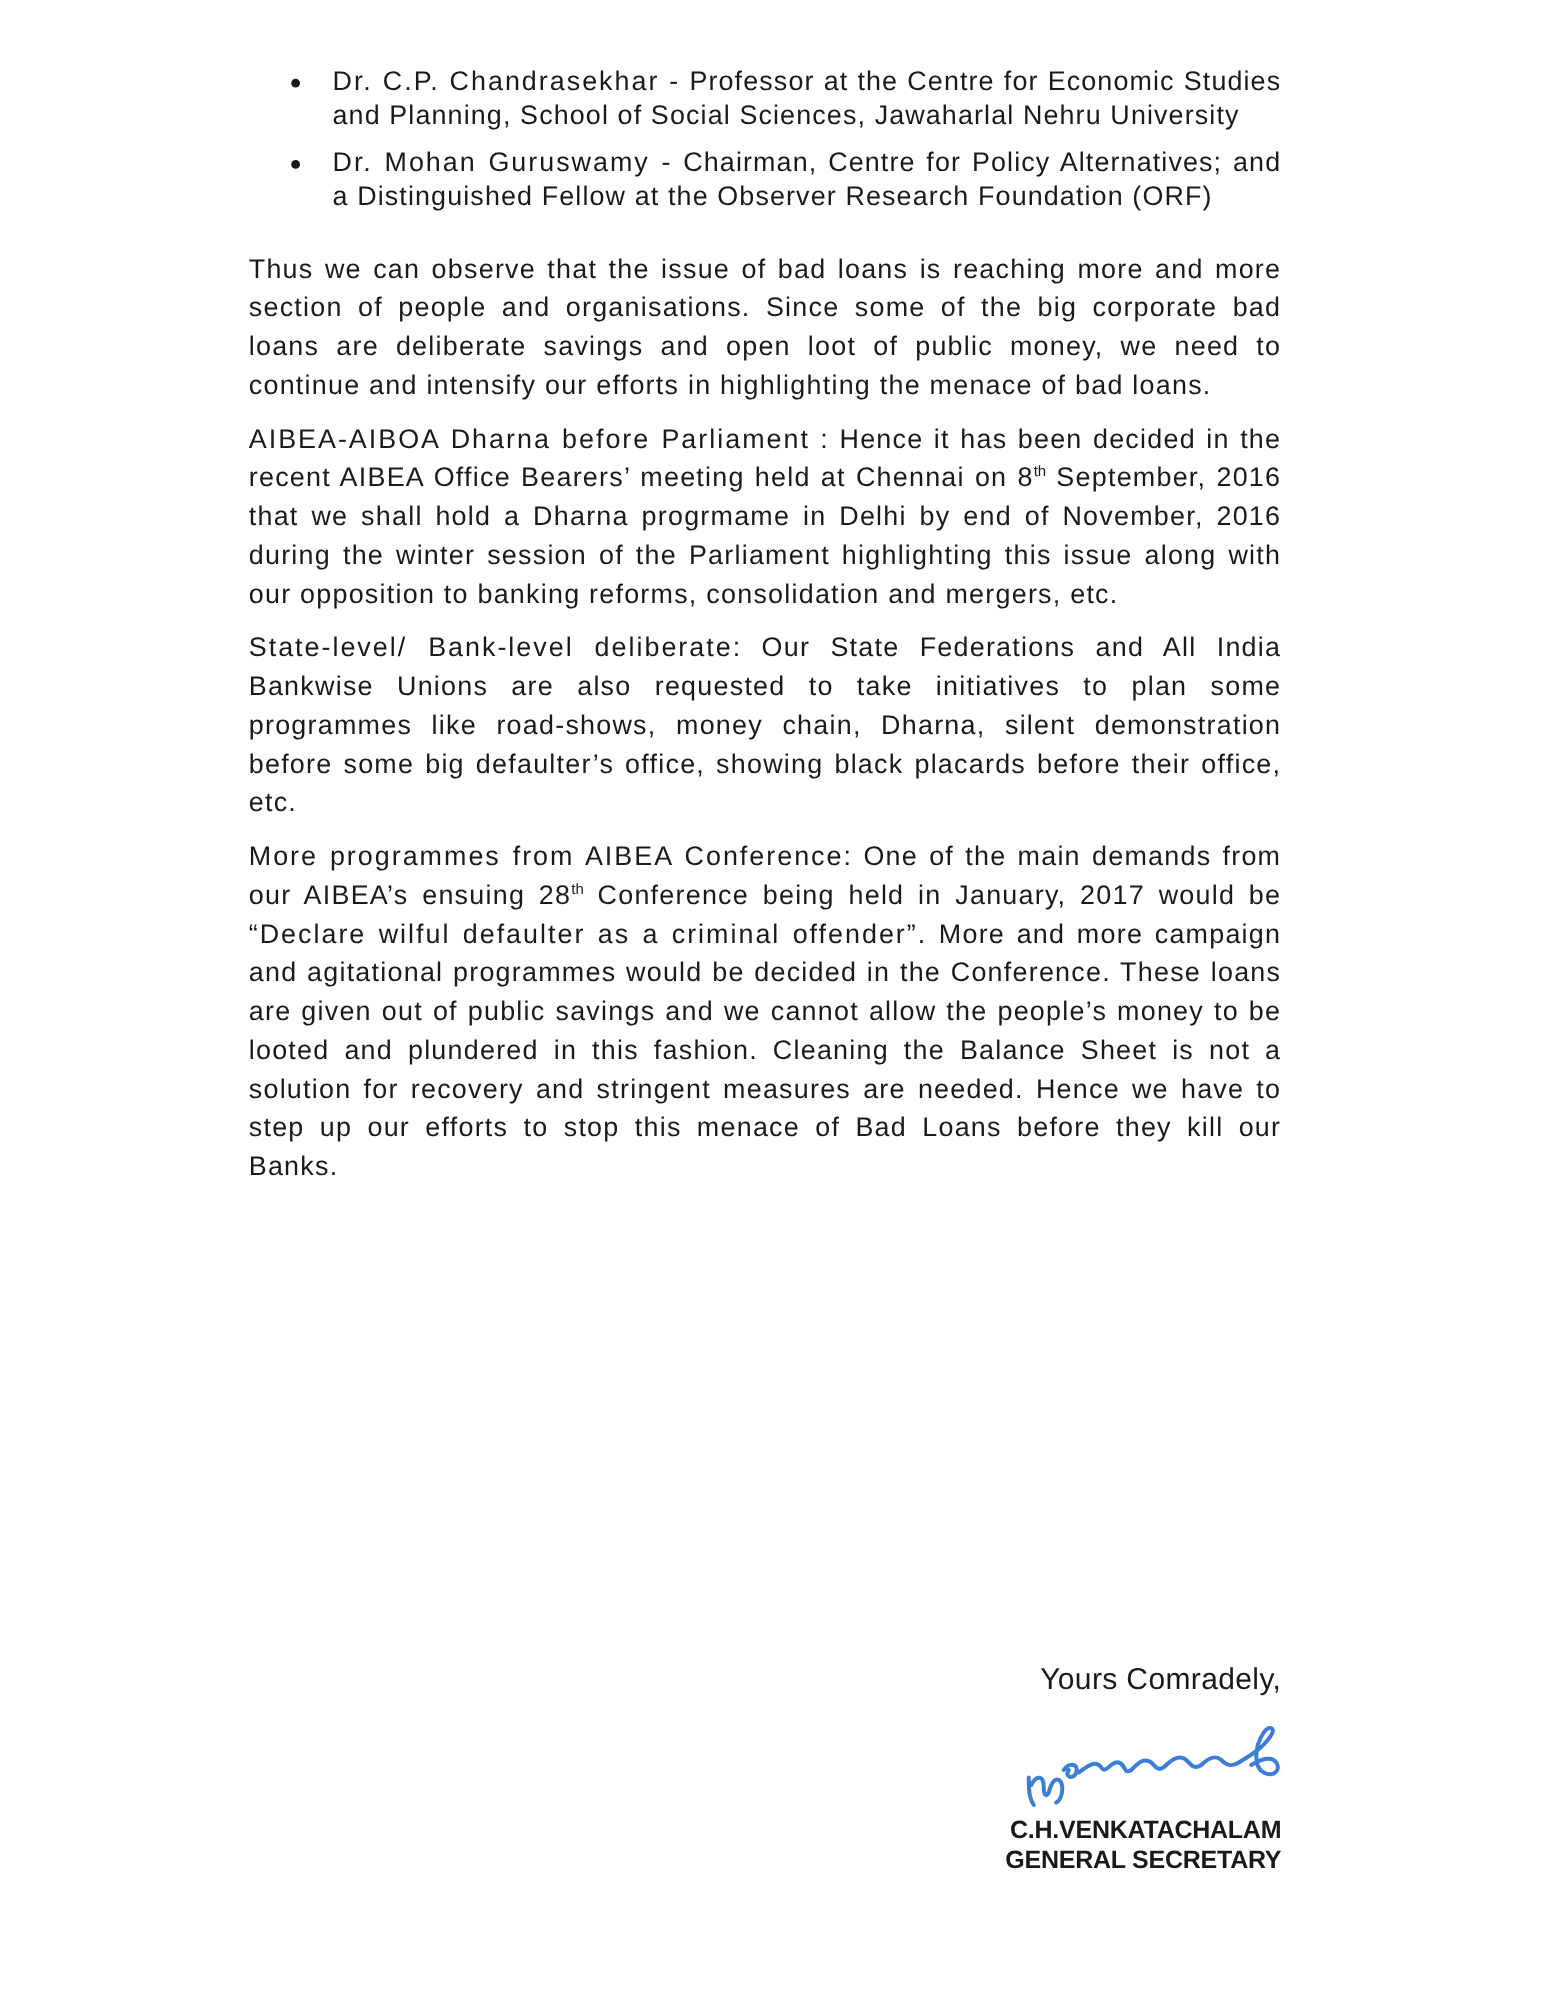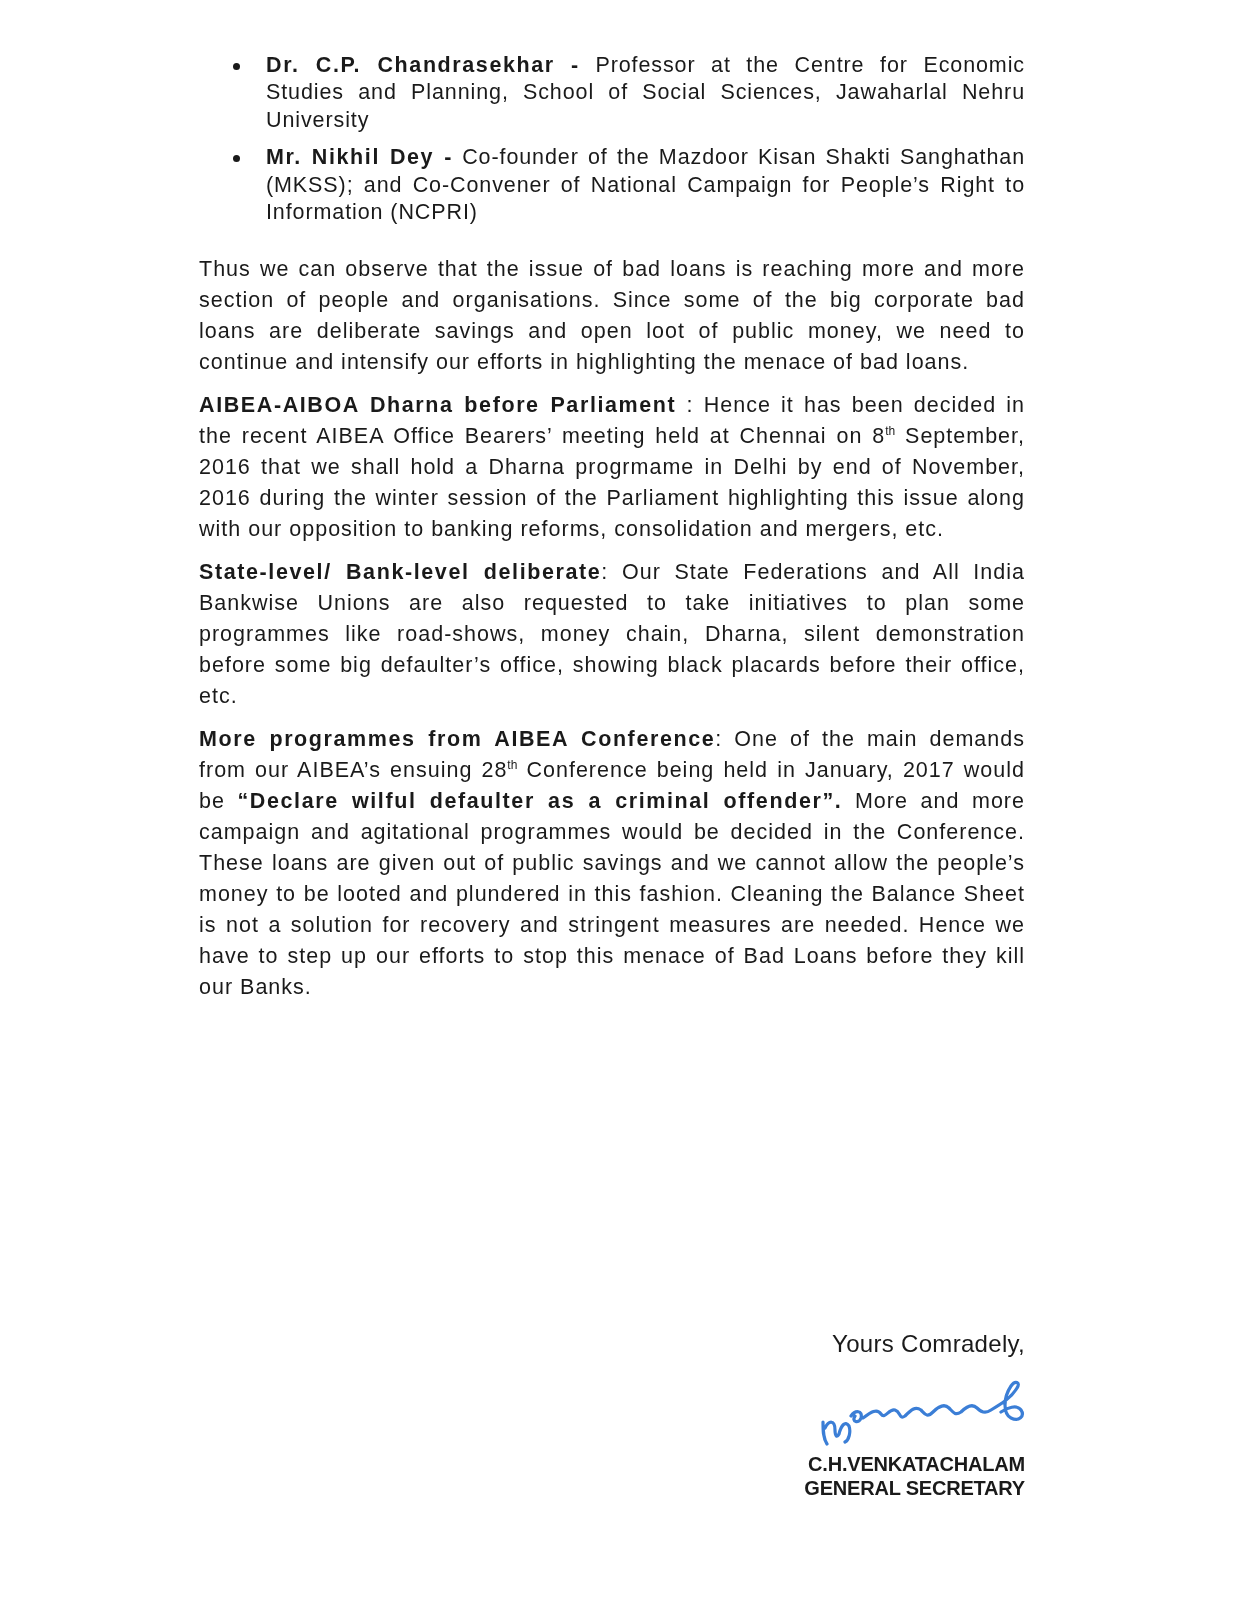--- a/index.html
+++ b/index.html
@@ -38,21 +38,21 @@
   .bullet-dot {
     position: absolute;
     left: 34px;
     top: 11px;
     width: 7px;
     height: 7px;
     border-radius: 50%;
     background: #1a1a1a;
   }
   .bold {
-    font-weight: bold;
+    font-weight: normal;
     letter-spacing: 1.6px;
   }
   .para {
     font-size: 21.5px;
     line-height: 31px;
     letter-spacing: 1.0px;
     text-align: justify;
     margin: 0 0 12px 0;
   }
   .para.first {
@@ -96,21 +96,21 @@
 
 <div class="page">
 
   <ul class="bullets">
     <li class="bullet-item">
       <span class="bullet-dot"></span>
       <span class="bold">Dr. C.P. Chandrasekhar -</span><span> Professor at the Centre for Economic Studies and Planning, School of Social Sciences, Jawaharlal Nehru University</span>
     </li>
     <li class="bullet-item">
       <span class="bullet-dot"></span>
-      <span class="bold">Mr. Nikhil Dey -</span><span> Co-founder of the Mazdoor Kisan Shakti Sanghathan (MKSS); and Co-Convener of National Campaign for People’s Right to Information (NCPRI)</span>
+      <span class="bold">Dr. Mohan Guruswamy -</span><span> Chairman, Centre for Policy Alternatives; and a Distinguished Fellow at the Observer Research Foundation (ORF)</span>
     </li>
   </ul>
 
   <p class="para first">Thus we can observe that the issue of bad loans is reaching more and more section of people and organisations.  Since some of the big corporate bad loans are deliberate savings and open loot of public money, we need to continue and intensify our efforts in highlighting the menace of bad loans.</p>
 
   <p class="para"><span class="bold">AIBEA-AIBOA Dharna before Parliament</span><span> :  </span><span>Hence it has been decided in the recent AIBEA Office Bearers’ meeting held at Chennai on 8</span><sup>th</sup><span> September, 2016 that we shall hold  a Dharna progrmame in Delhi by end of November, 2016 during the winter session of the Parliament highlighting this issue along with our opposition to banking reforms, consolidation and mergers, etc.</span></p>
 
   <p class="para"><span class="bold">State-level/ Bank-level deliberate</span><span>:  </span><span>Our State Federations and All India Bankwise Unions are also requested to take initiatives to plan some programmes like road-shows, money chain, Dharna, silent demonstration before some big defaulter’s office, showing black placards before their office, etc.</span></p>
 
   <p class="para"><span class="bold">More programmes from AIBEA Conference</span><span>:  </span><span>One of the main demands from our AIBEA’s ensuing 28</span><sup>th</sup><span> Conference being held in January, 2017 would be </span><span class="bold">“Declare wilful defaulter as a criminal offender”.</span><span>  More and more campaign and agitational programmes would be decided in the Conference.  These loans are given out of public savings and we cannot allow the people’s money to be looted and plundered in this fashion.  Cleaning the Balance Sheet is not a solution for recovery and stringent measures are needed.  Hence we have to step up our efforts to stop this menace of Bad Loans before they kill our Banks.</span></p>

